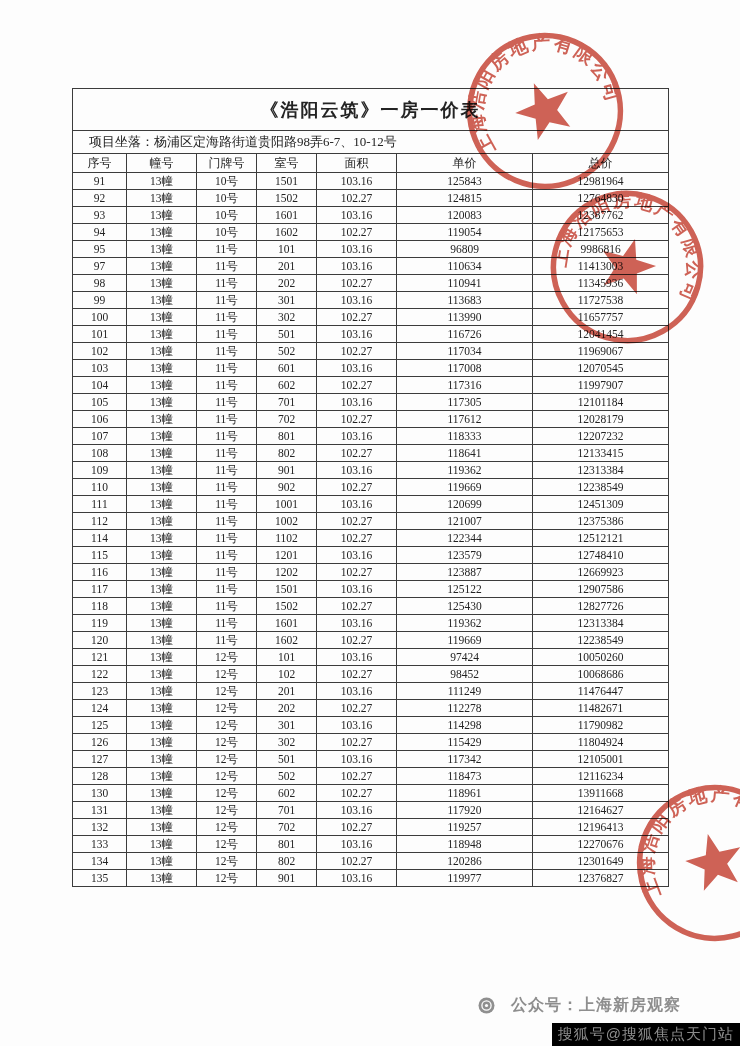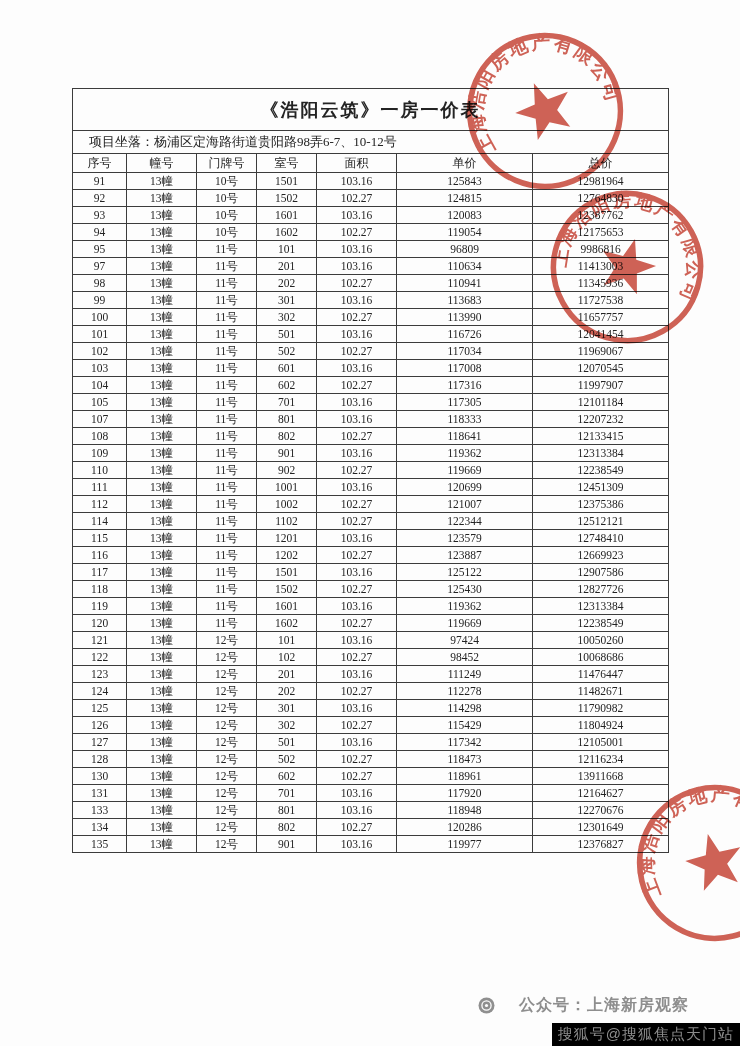--- a/index.html
+++ b/index.html
@@ -73,21 +73,21 @@
     fill:currentColor;
     font-size:23px;
     letter-spacing:3px;
     font-family:"Liberation Serif", serif;
     font-weight:bold;
   }
 
   
   .footer-account {
     position:absolute; left:478px; top:995px;
-    display:flex; align-items:center; gap:24px;
+    display:flex; align-items:center; gap:16px;
     color:#8e8e8e;
     font-size:16px;
     font-weight:bold;
     letter-spacing:1px;
   }
   .watermark {
     position:absolute; right:0px; bottom:0px;
     font-size:15px;
     color:#8c8c8c;
     background:#000000;
@@ -248,20 +248,29 @@
         <tr>
           <td>105</td>
           <td>13幢</td>
           <td>11号</td>
           <td>701</td>
           <td>103.16</td>
           <td>117305</td>
           <td>12101184</td>
         </tr>
         <tr>
+          <td>106</td>
+          <td>13幢</td>
+          <td>11号</td>
+          <td>702</td>
+          <td>102.27</td>
+          <td>117612</td>
+          <td>12028179</td>
+        </tr>
+        <tr>
           <td>107</td>
           <td>13幢</td>
           <td>11号</td>
           <td>801</td>
           <td>103.16</td>
           <td>118333</td>
           <td>12207232</td>
         </tr>
         <tr>
           <td>108</td>
@@ -453,20 +462,29 @@
           <td>13911668</td>
         </tr>
         <tr>
           <td>131</td>
           <td>13幢</td>
           <td>12号</td>
           <td>701</td>
           <td>103.16</td>
           <td>117920</td>
           <td>12164627</td>
+        </tr>
+        <tr>
+          <td>132</td>
+          <td>13幢</td>
+          <td>12号</td>
+          <td>702</td>
+          <td>102.27</td>
+          <td>119257</td>
+          <td>12196413</td>
         </tr>
         <tr>
           <td>133</td>
           <td>13幢</td>
           <td>12号</td>
           <td>801</td>
           <td>103.16</td>
           <td>118948</td>
           <td>12270676</td>
         </tr>

